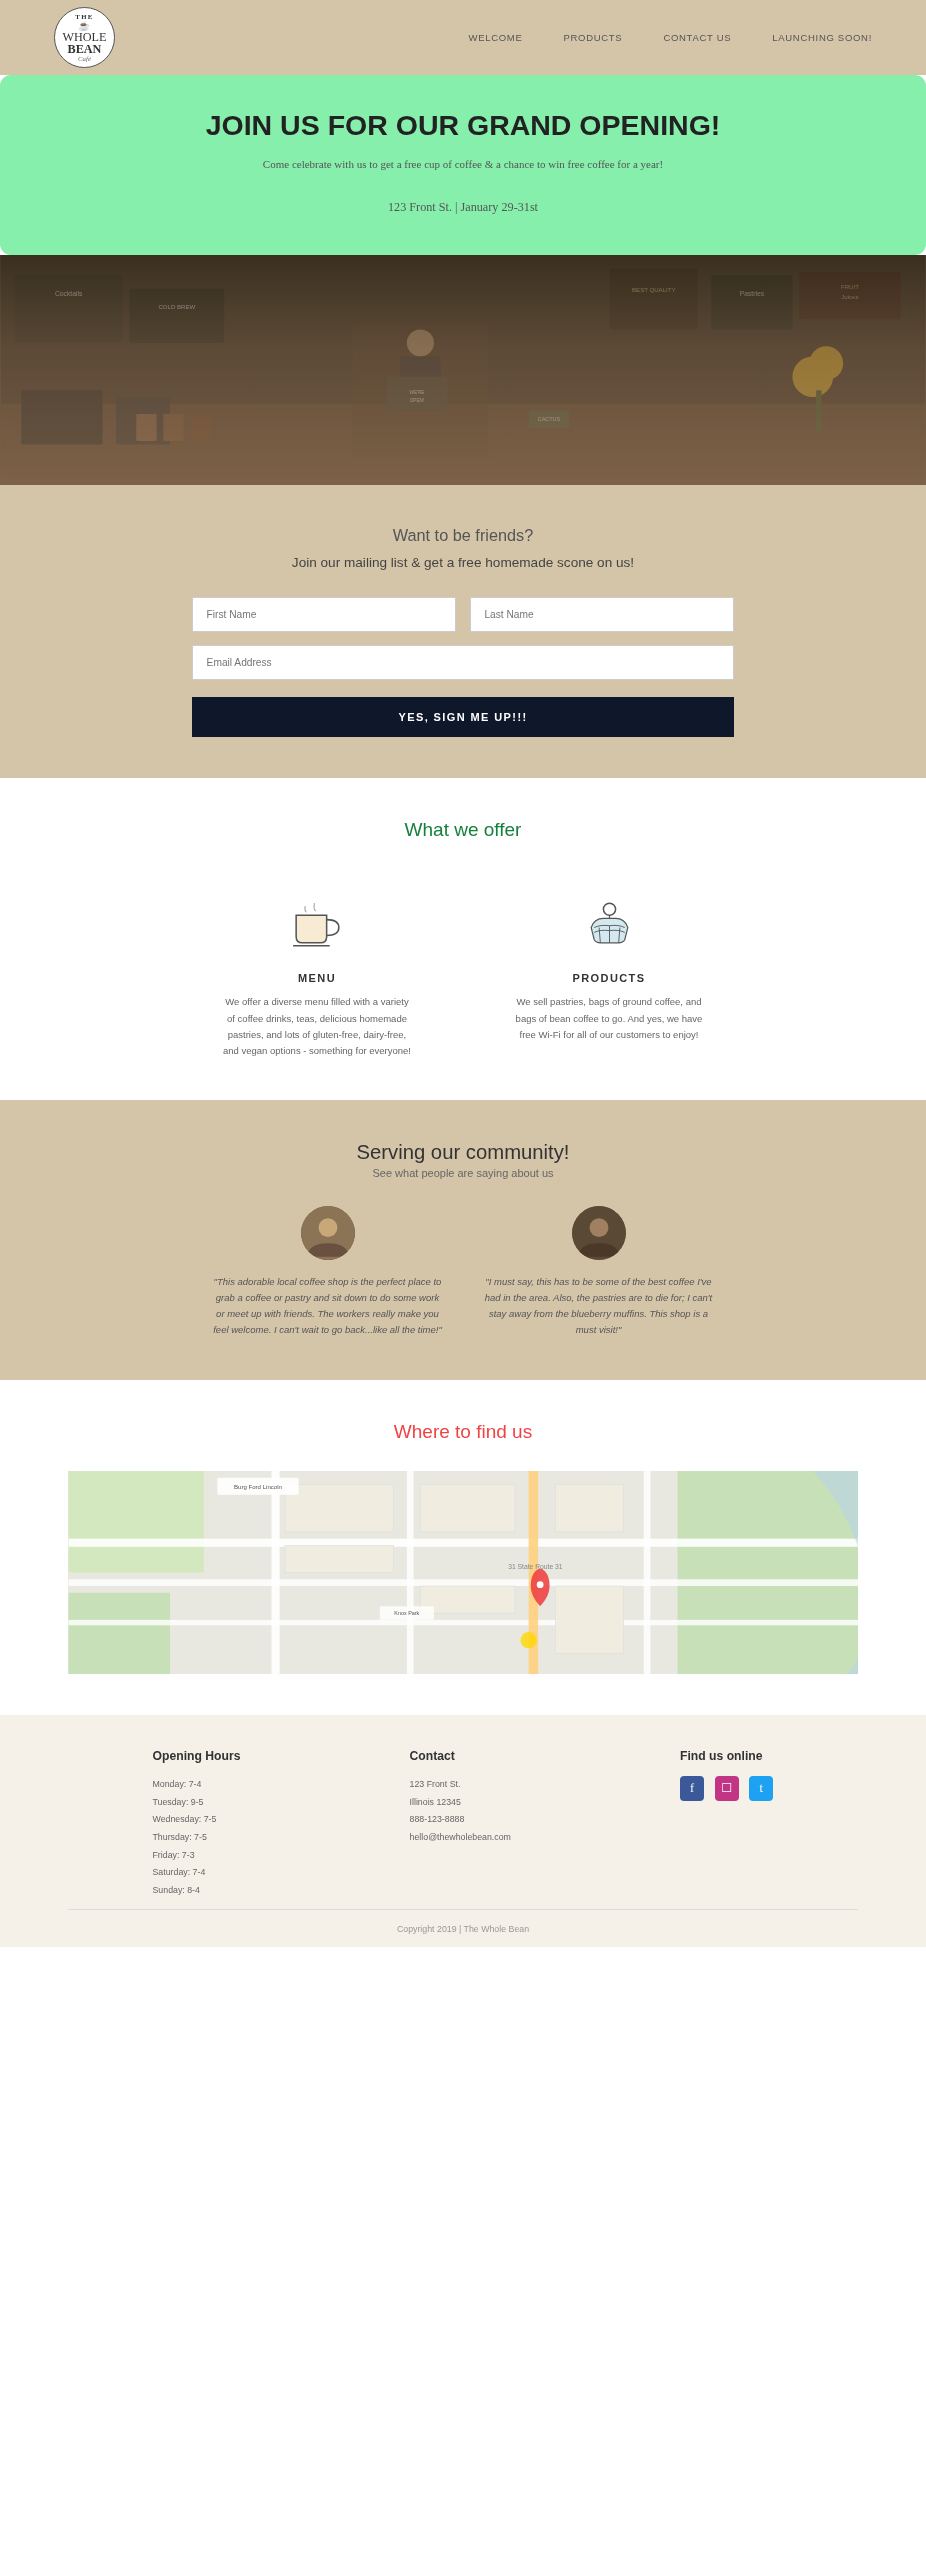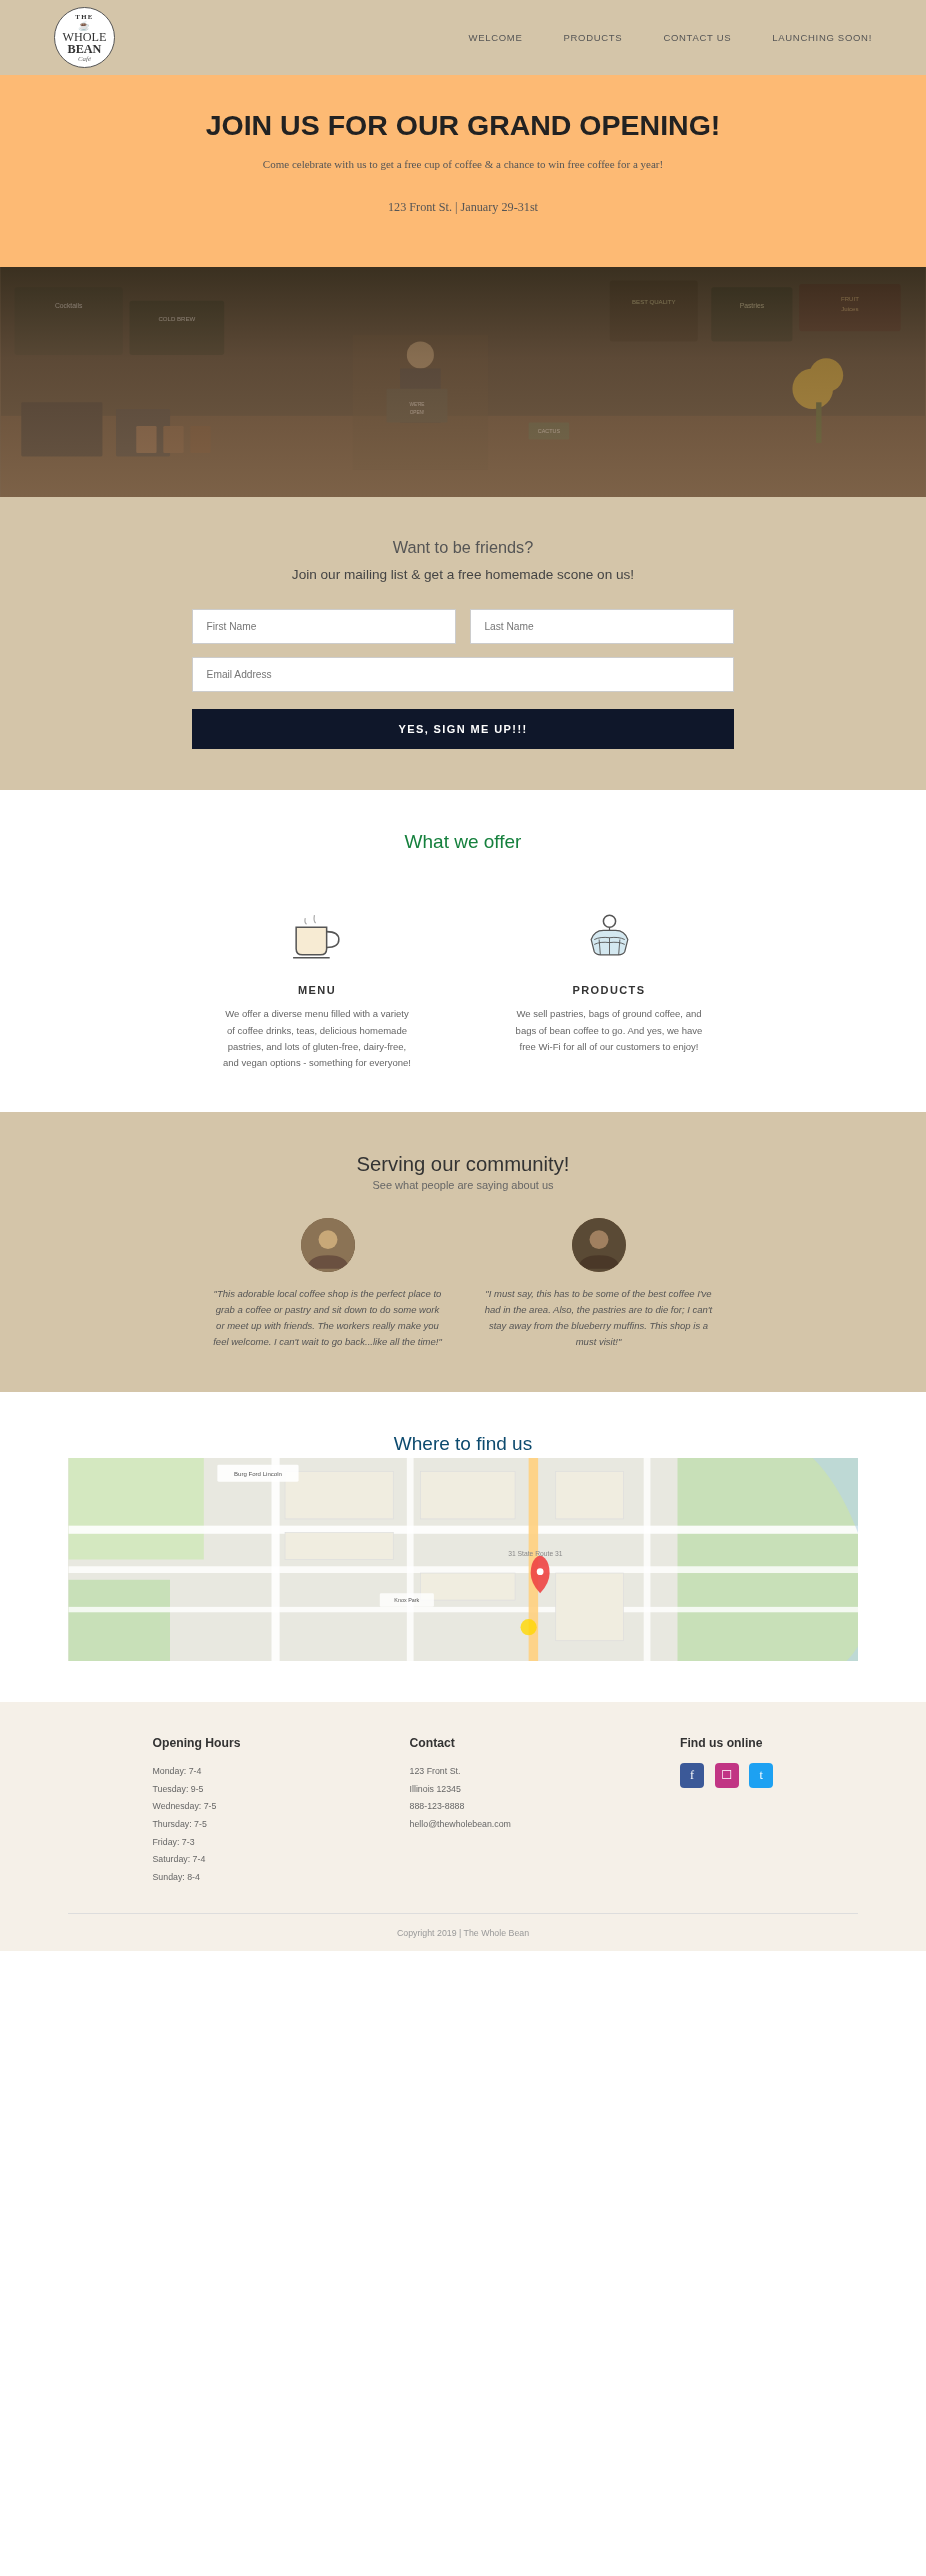--- a/index.html
+++ b/index.html
@@ -36,23 +36,24 @@
     .nav a {
       text-decoration: none;
       color: #555;
       font-size: 9.5px;
       font-family: Arial, sans-serif;
       letter-spacing: 0.7px;
     }
 
     
     .hero {
-      background: #fdba74;
-      text-align: center;
-      padding: 34px 68px 30px;
+      background: #86efac;
+      text-align: center;
+      padding: 34px 68px 18px;
+      border-radius: 11px;
     }
     .hero h1 {
       font-size: 28.5px;
       font-weight: 900;
       font-family: Arial, sans-serif;
       color: #222;
       margin-bottom: 13.6px;
     }
     .hero p {
       font-size: 11px;
@@ -258,40 +259,40 @@
     
     .map-section {
       background: #fff;
       padding: 41px 68px;
       text-align: center;
     }
     .map-section h2 {
       font-size: 19px;
       font-family: Arial, sans-serif;
       font-weight: normal;
-      margin-bottom: 3px;
-      color: #0c4a6e;
+      margin-bottom: 28px;
+      color: #ef4444;
     }
     .map-placeholder {
       width: 100%;
       height: 203px;
       background: #e8e8e0;
       position: relative;
       overflow: hidden;
     }
 
     
     .footer {
       background: #f5f0e8;
       padding: 34px 68px 13.6px;
     }
     .footer-grid {
       display: flex;
       justify-content: space-around;
-      margin-bottom: 27px;
+      margin-bottom: 10px;
     }
     .footer-col h3 {
       font-size: 12.2px;
       font-family: Arial, sans-serif;
       font-weight: bold;
       margin-bottom: 13.6px;
       color: #333;
     }
     .footer-col p, .footer-col a {
       font-size: 8.8px;

